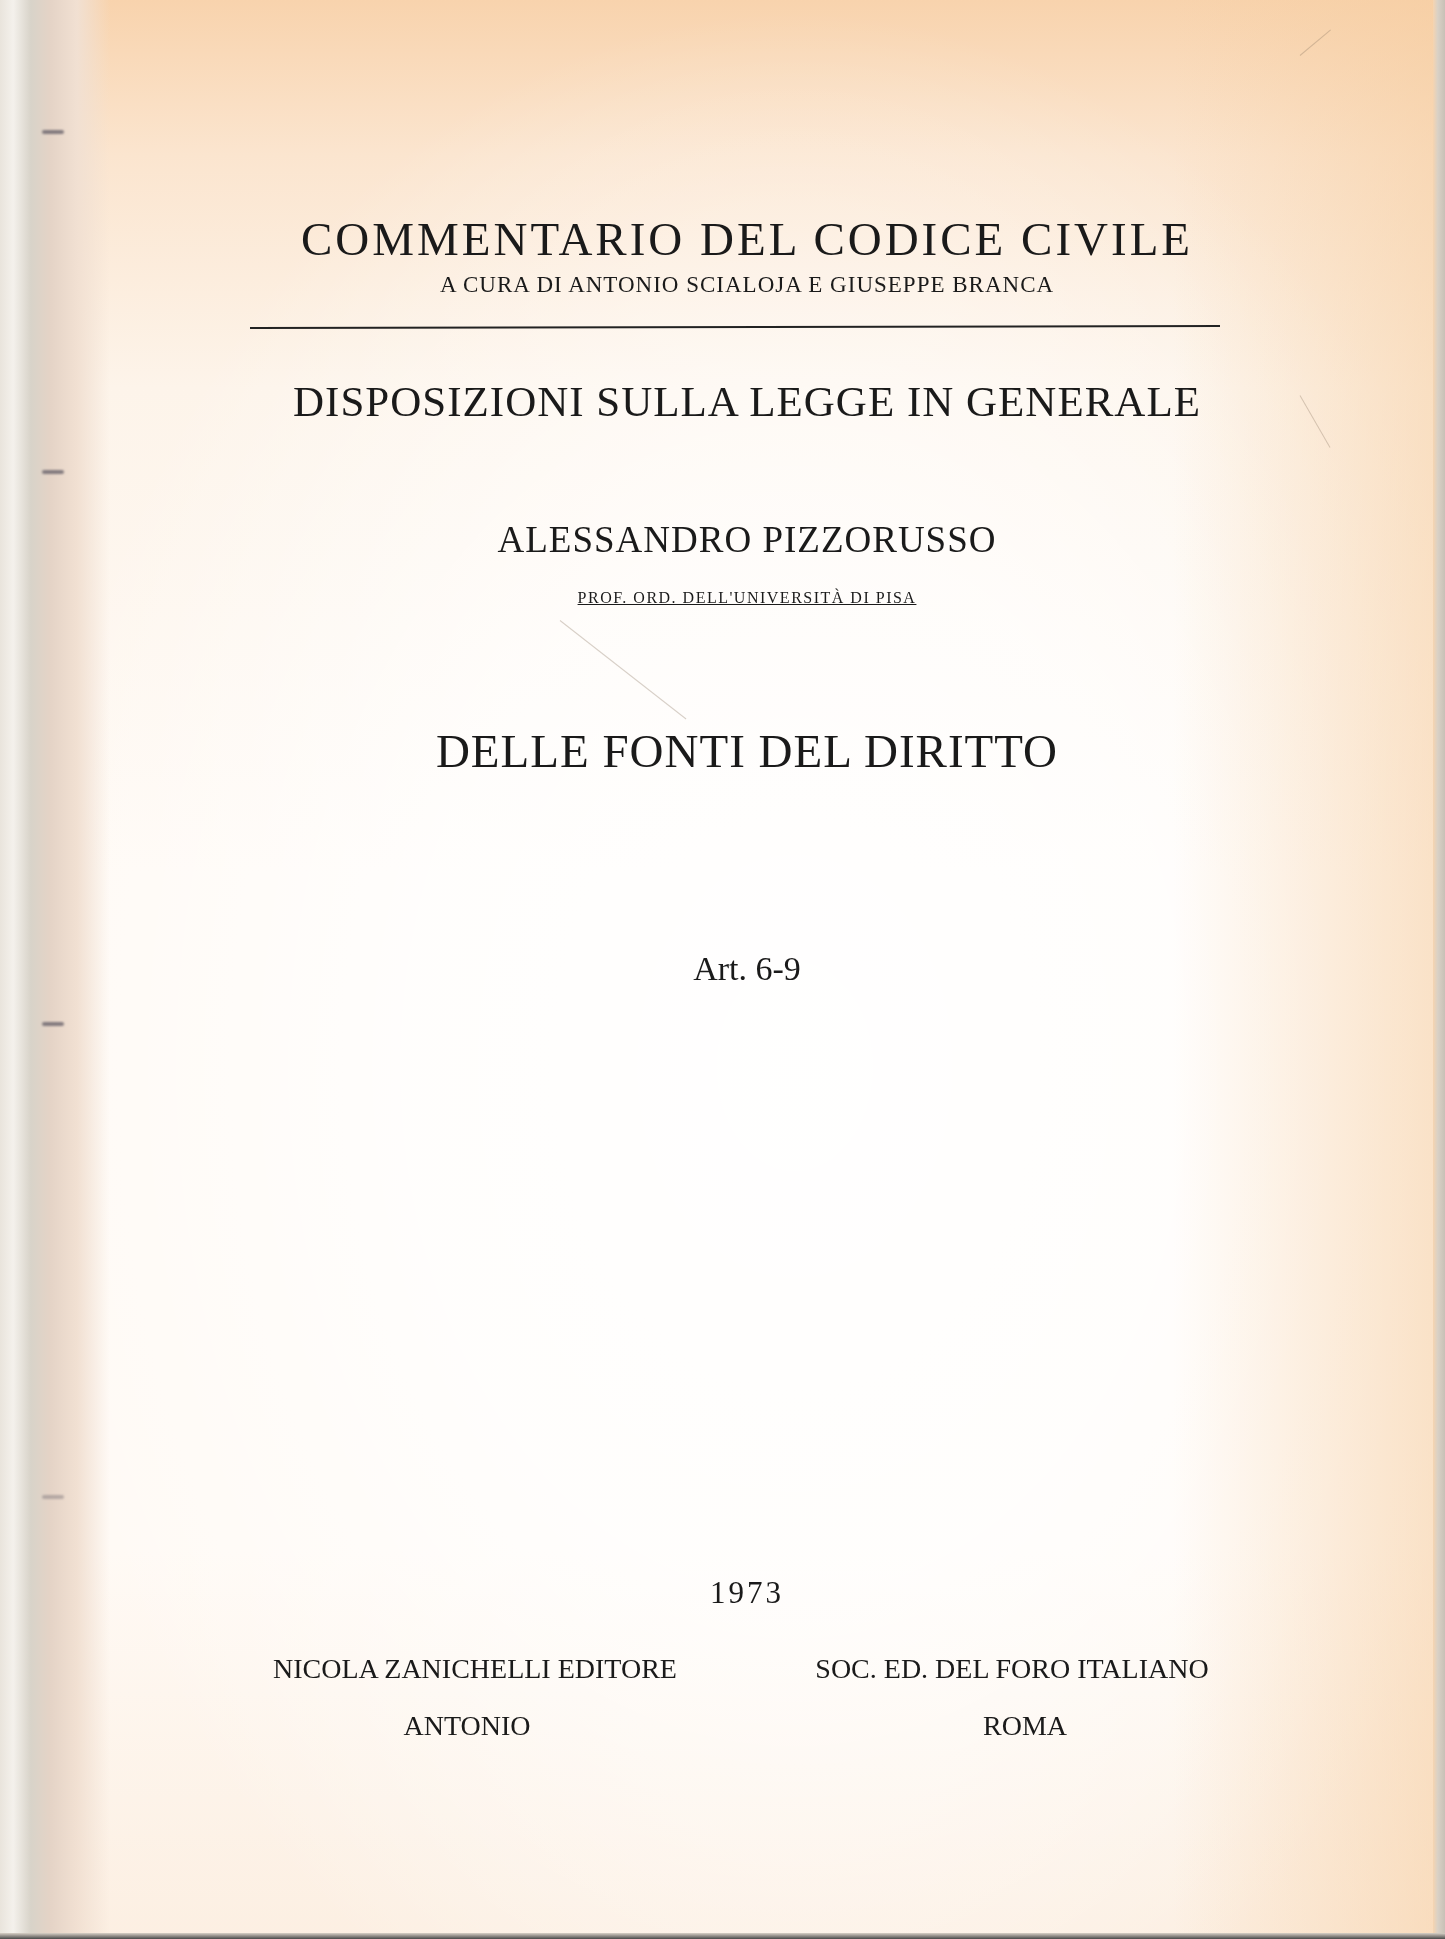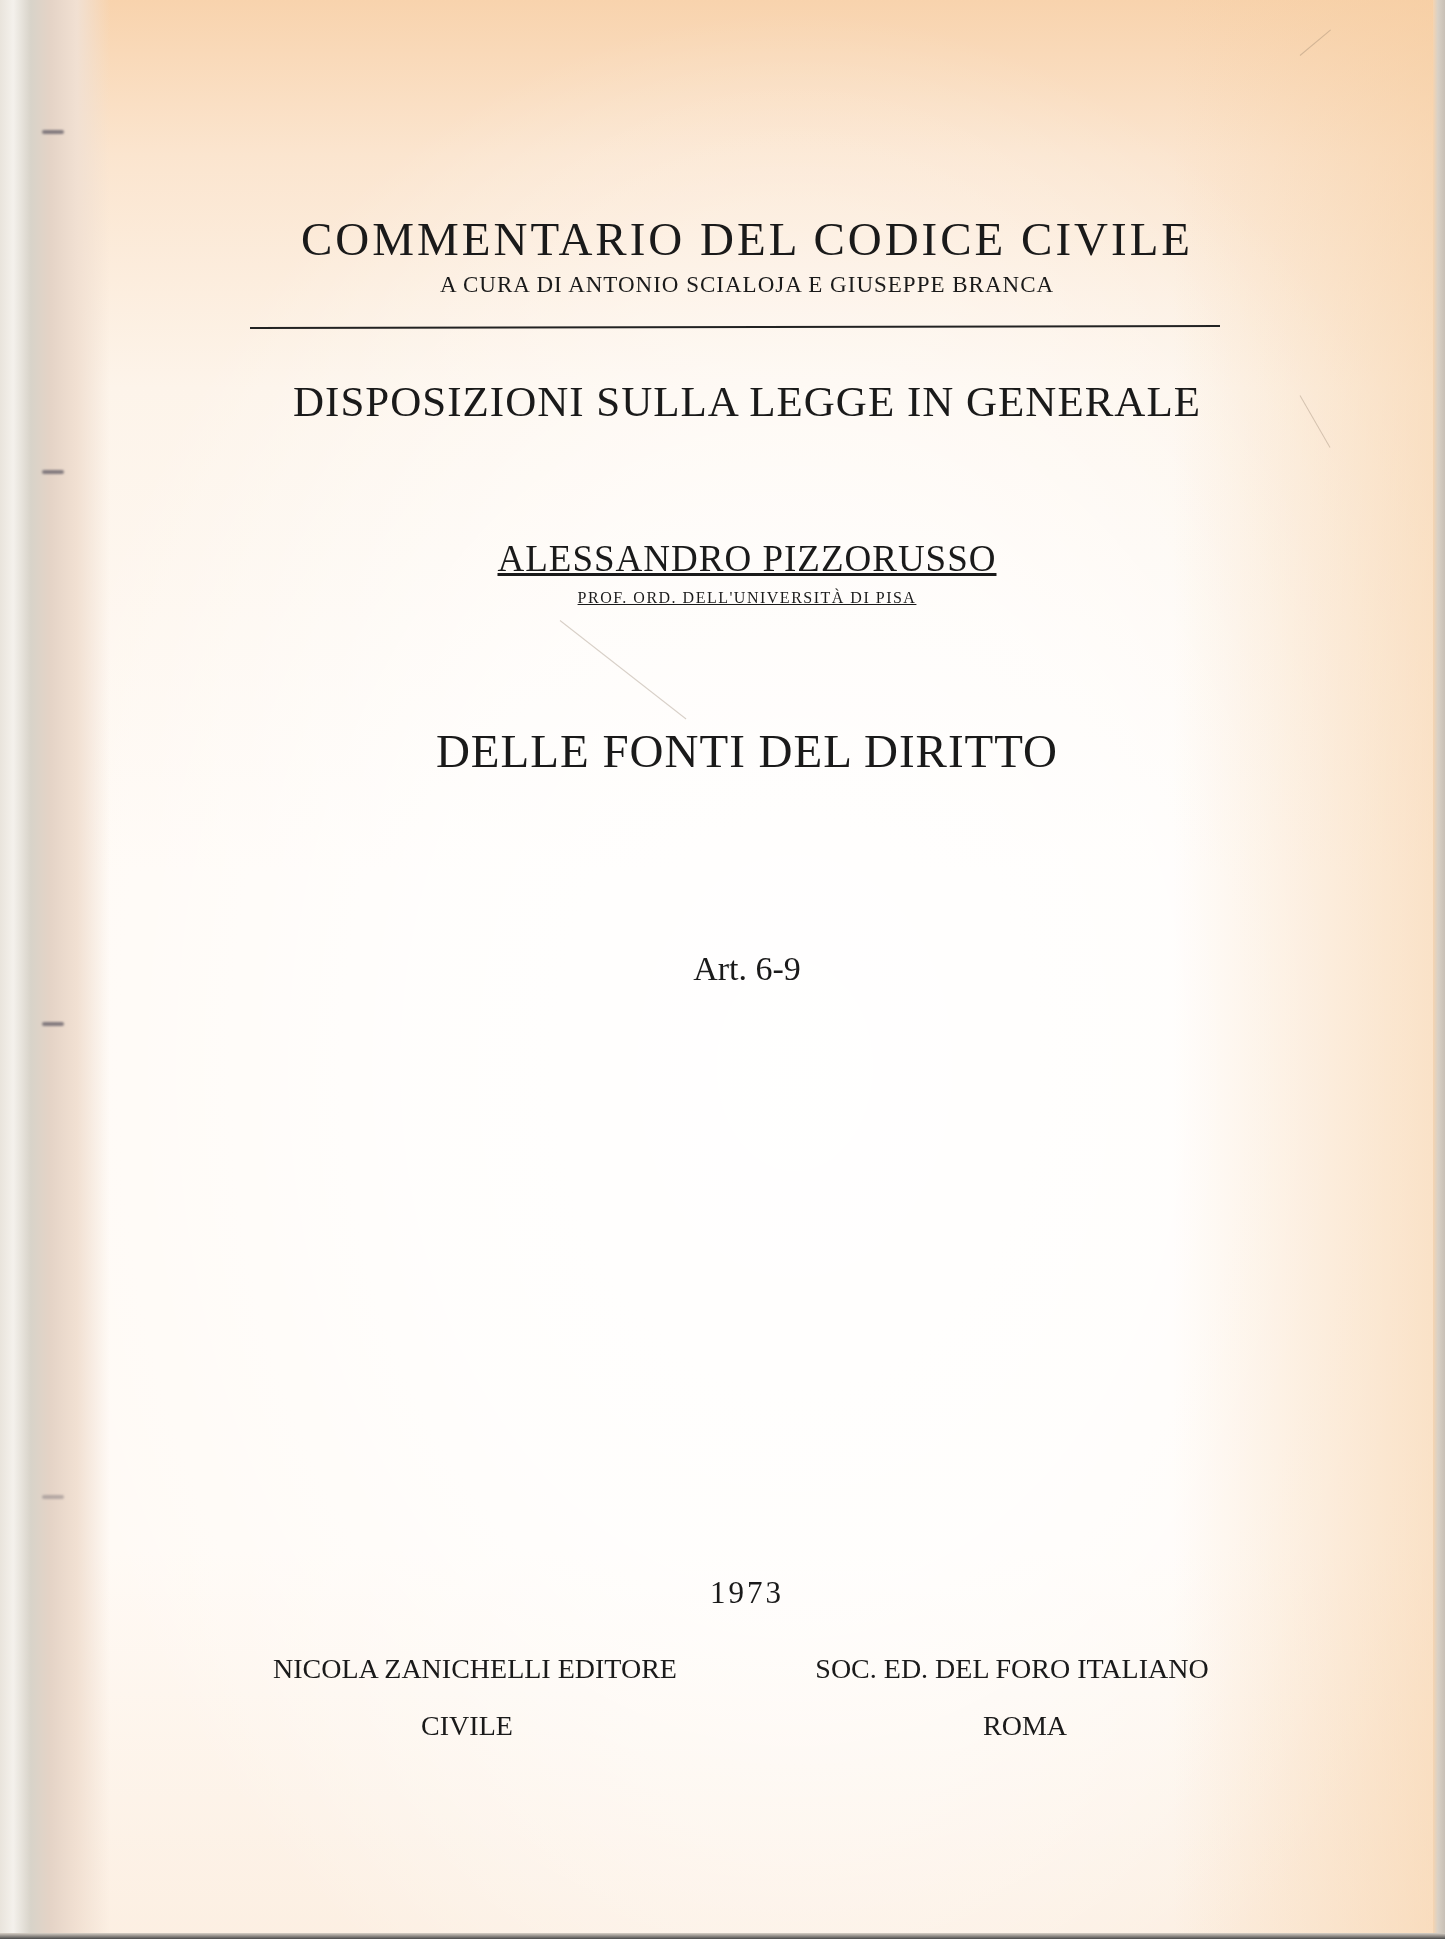--- a/index.html
+++ b/index.html
@@ -87,24 +87,23 @@
     height: 2px;
     background: #222;
     transform: rotate(-0.12deg);
   }
   .volume-title {
     top: 365px;
     font-size: 43px;
     letter-spacing: 1px;
   }
   .author {
-    top: 525px;
+    top: 506px;
     font-size: 37px;
     letter-spacing: 1px;
-    text-decoration: underline;
   }
   .affiliation {
     top: 577px;
     font-size: 16px;
     letter-spacing: 1.5px;
     text-decoration: underline;
   }
   .main-title {
     top: 712px;
     font-size: 47px;
@@ -178,14 +177,14 @@
 
 <h1 class="line center-col main-title">DELLE FONTI DEL DIRITTO</h1>
 
 <p class="line center-col articles">Art. 6-9</p>
 
 <p class="line center-col year">1973</p>
 
 <p class="pub pub-left">NICOLA ZANICHELLI EDITORE</p>
 <p class="pub pub-right">SOC. ED. DEL FORO ITALIANO</p>
 
-<p class="city city-left">CIVILE</p>
+<p class="city city-left">ANTONIO</p>
 <p class="city city-right">ROMA</p>
 
 </body></html>

